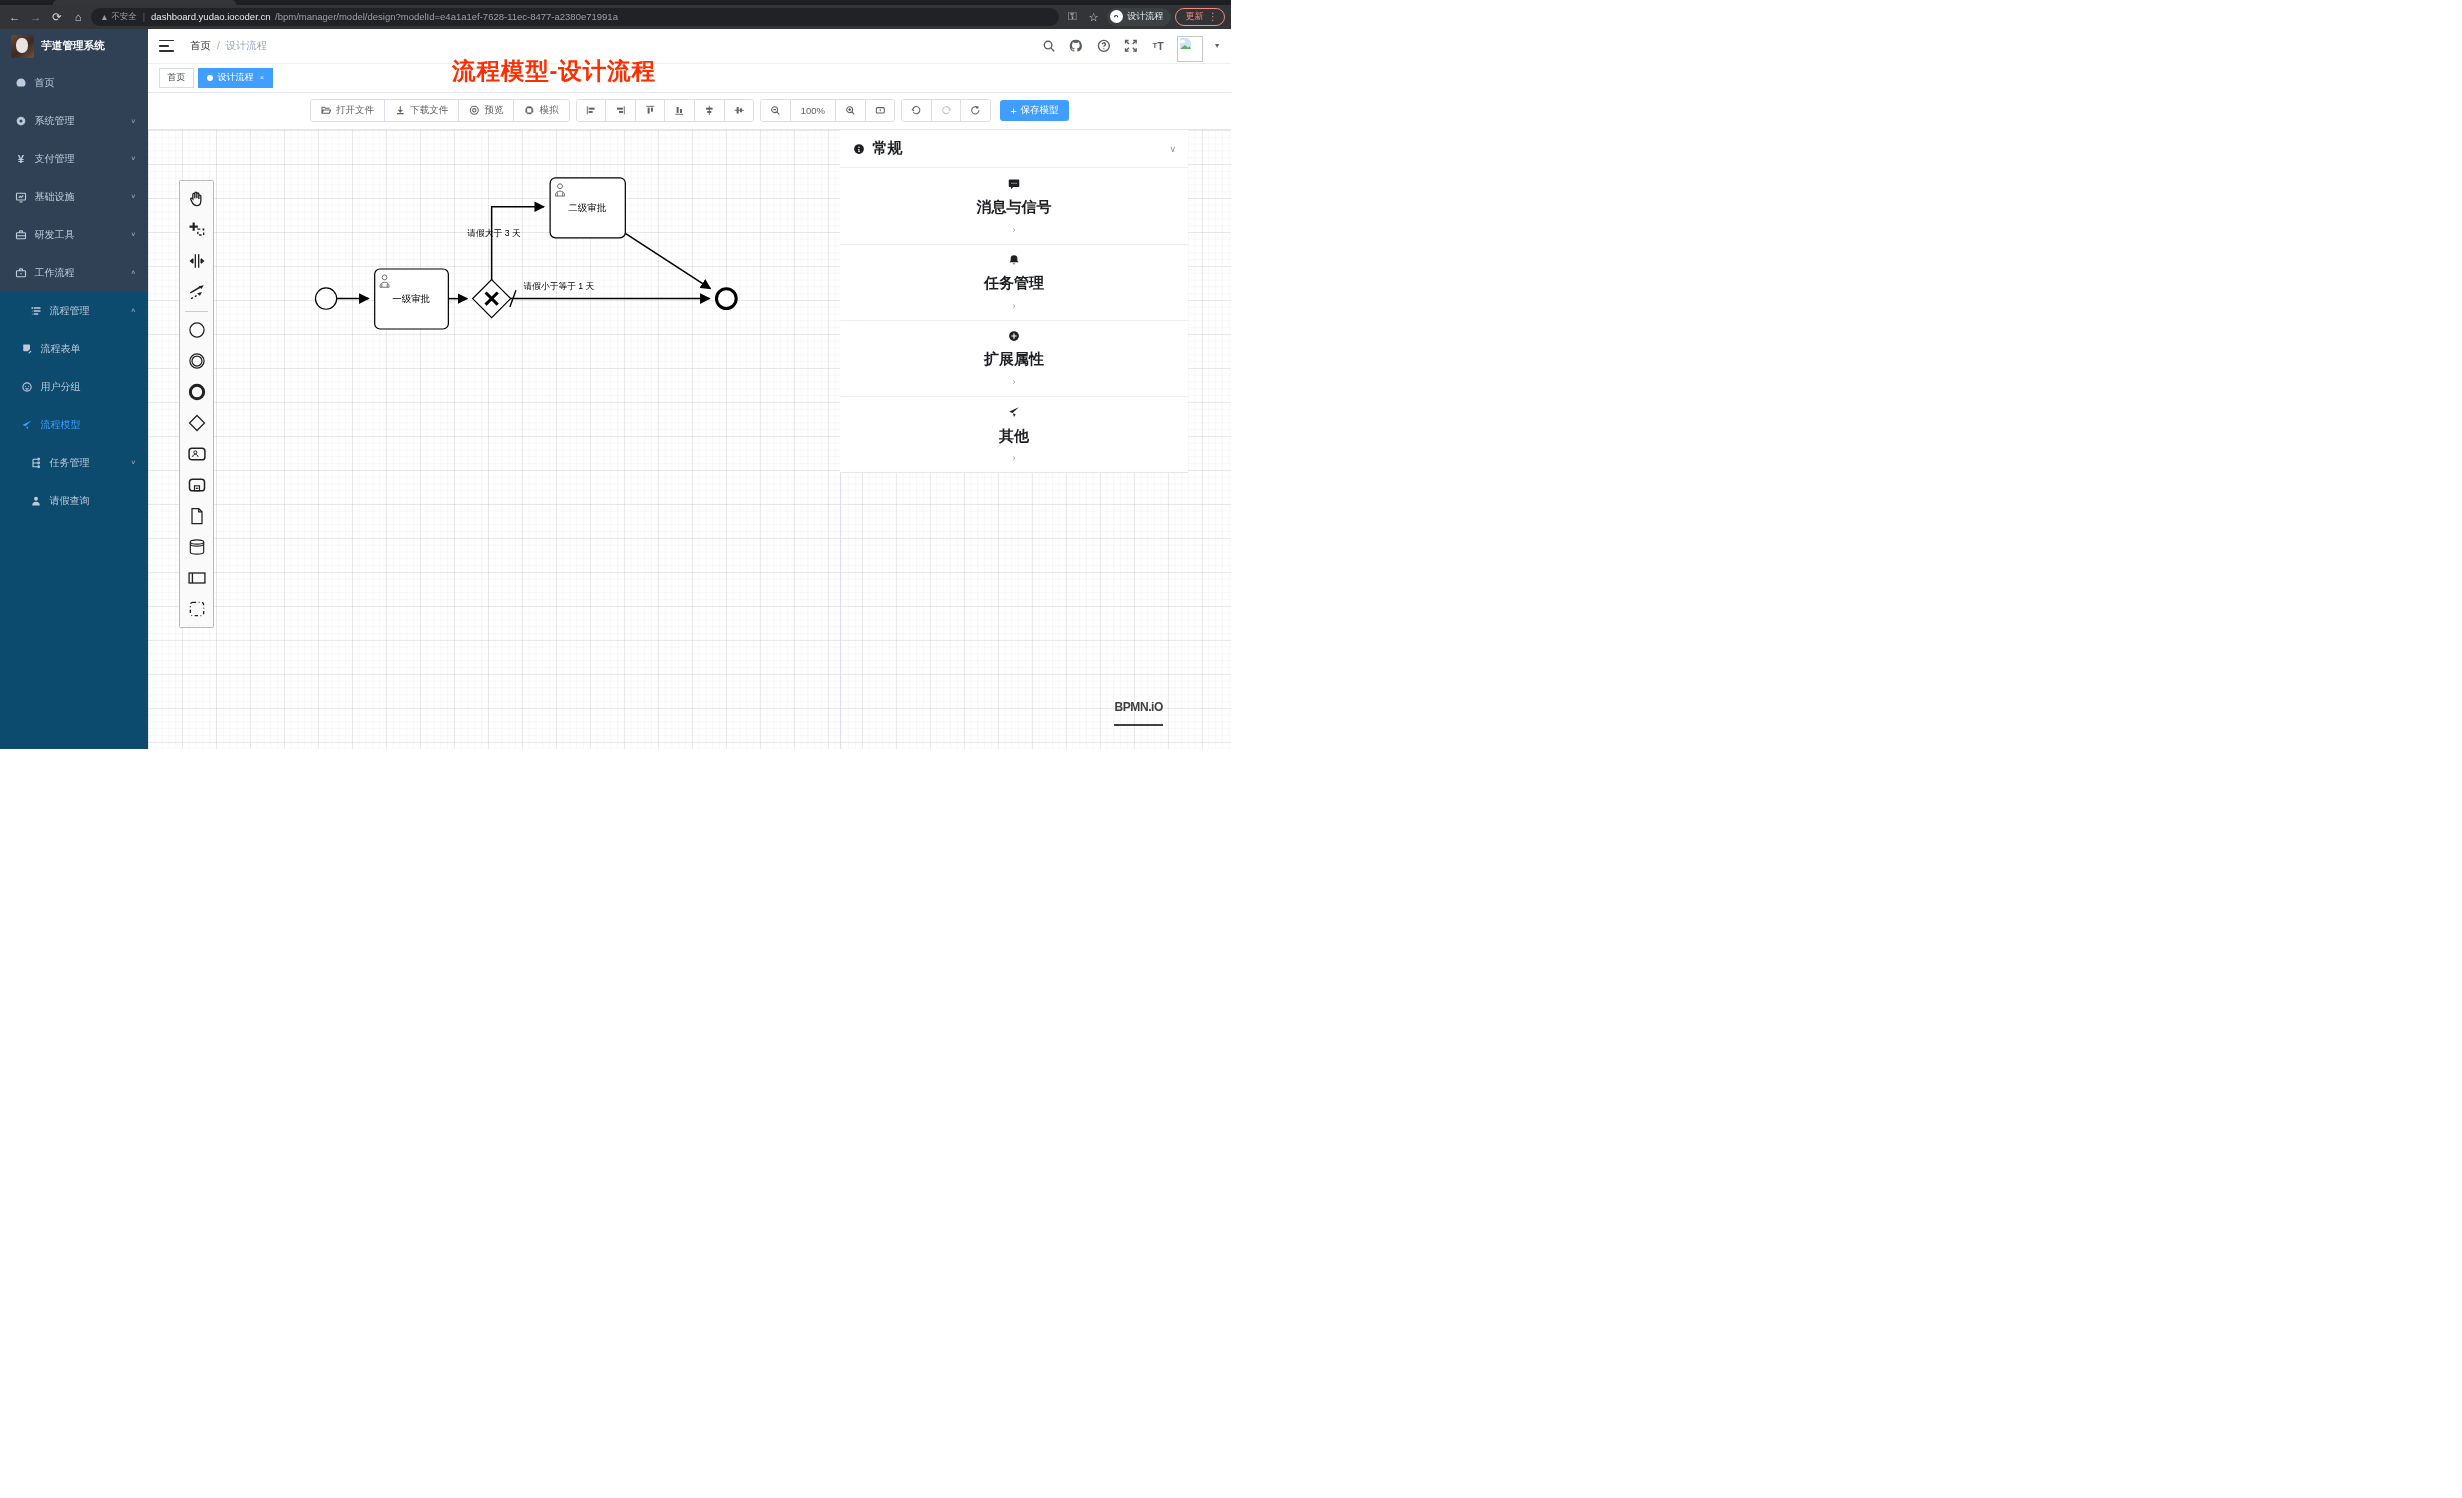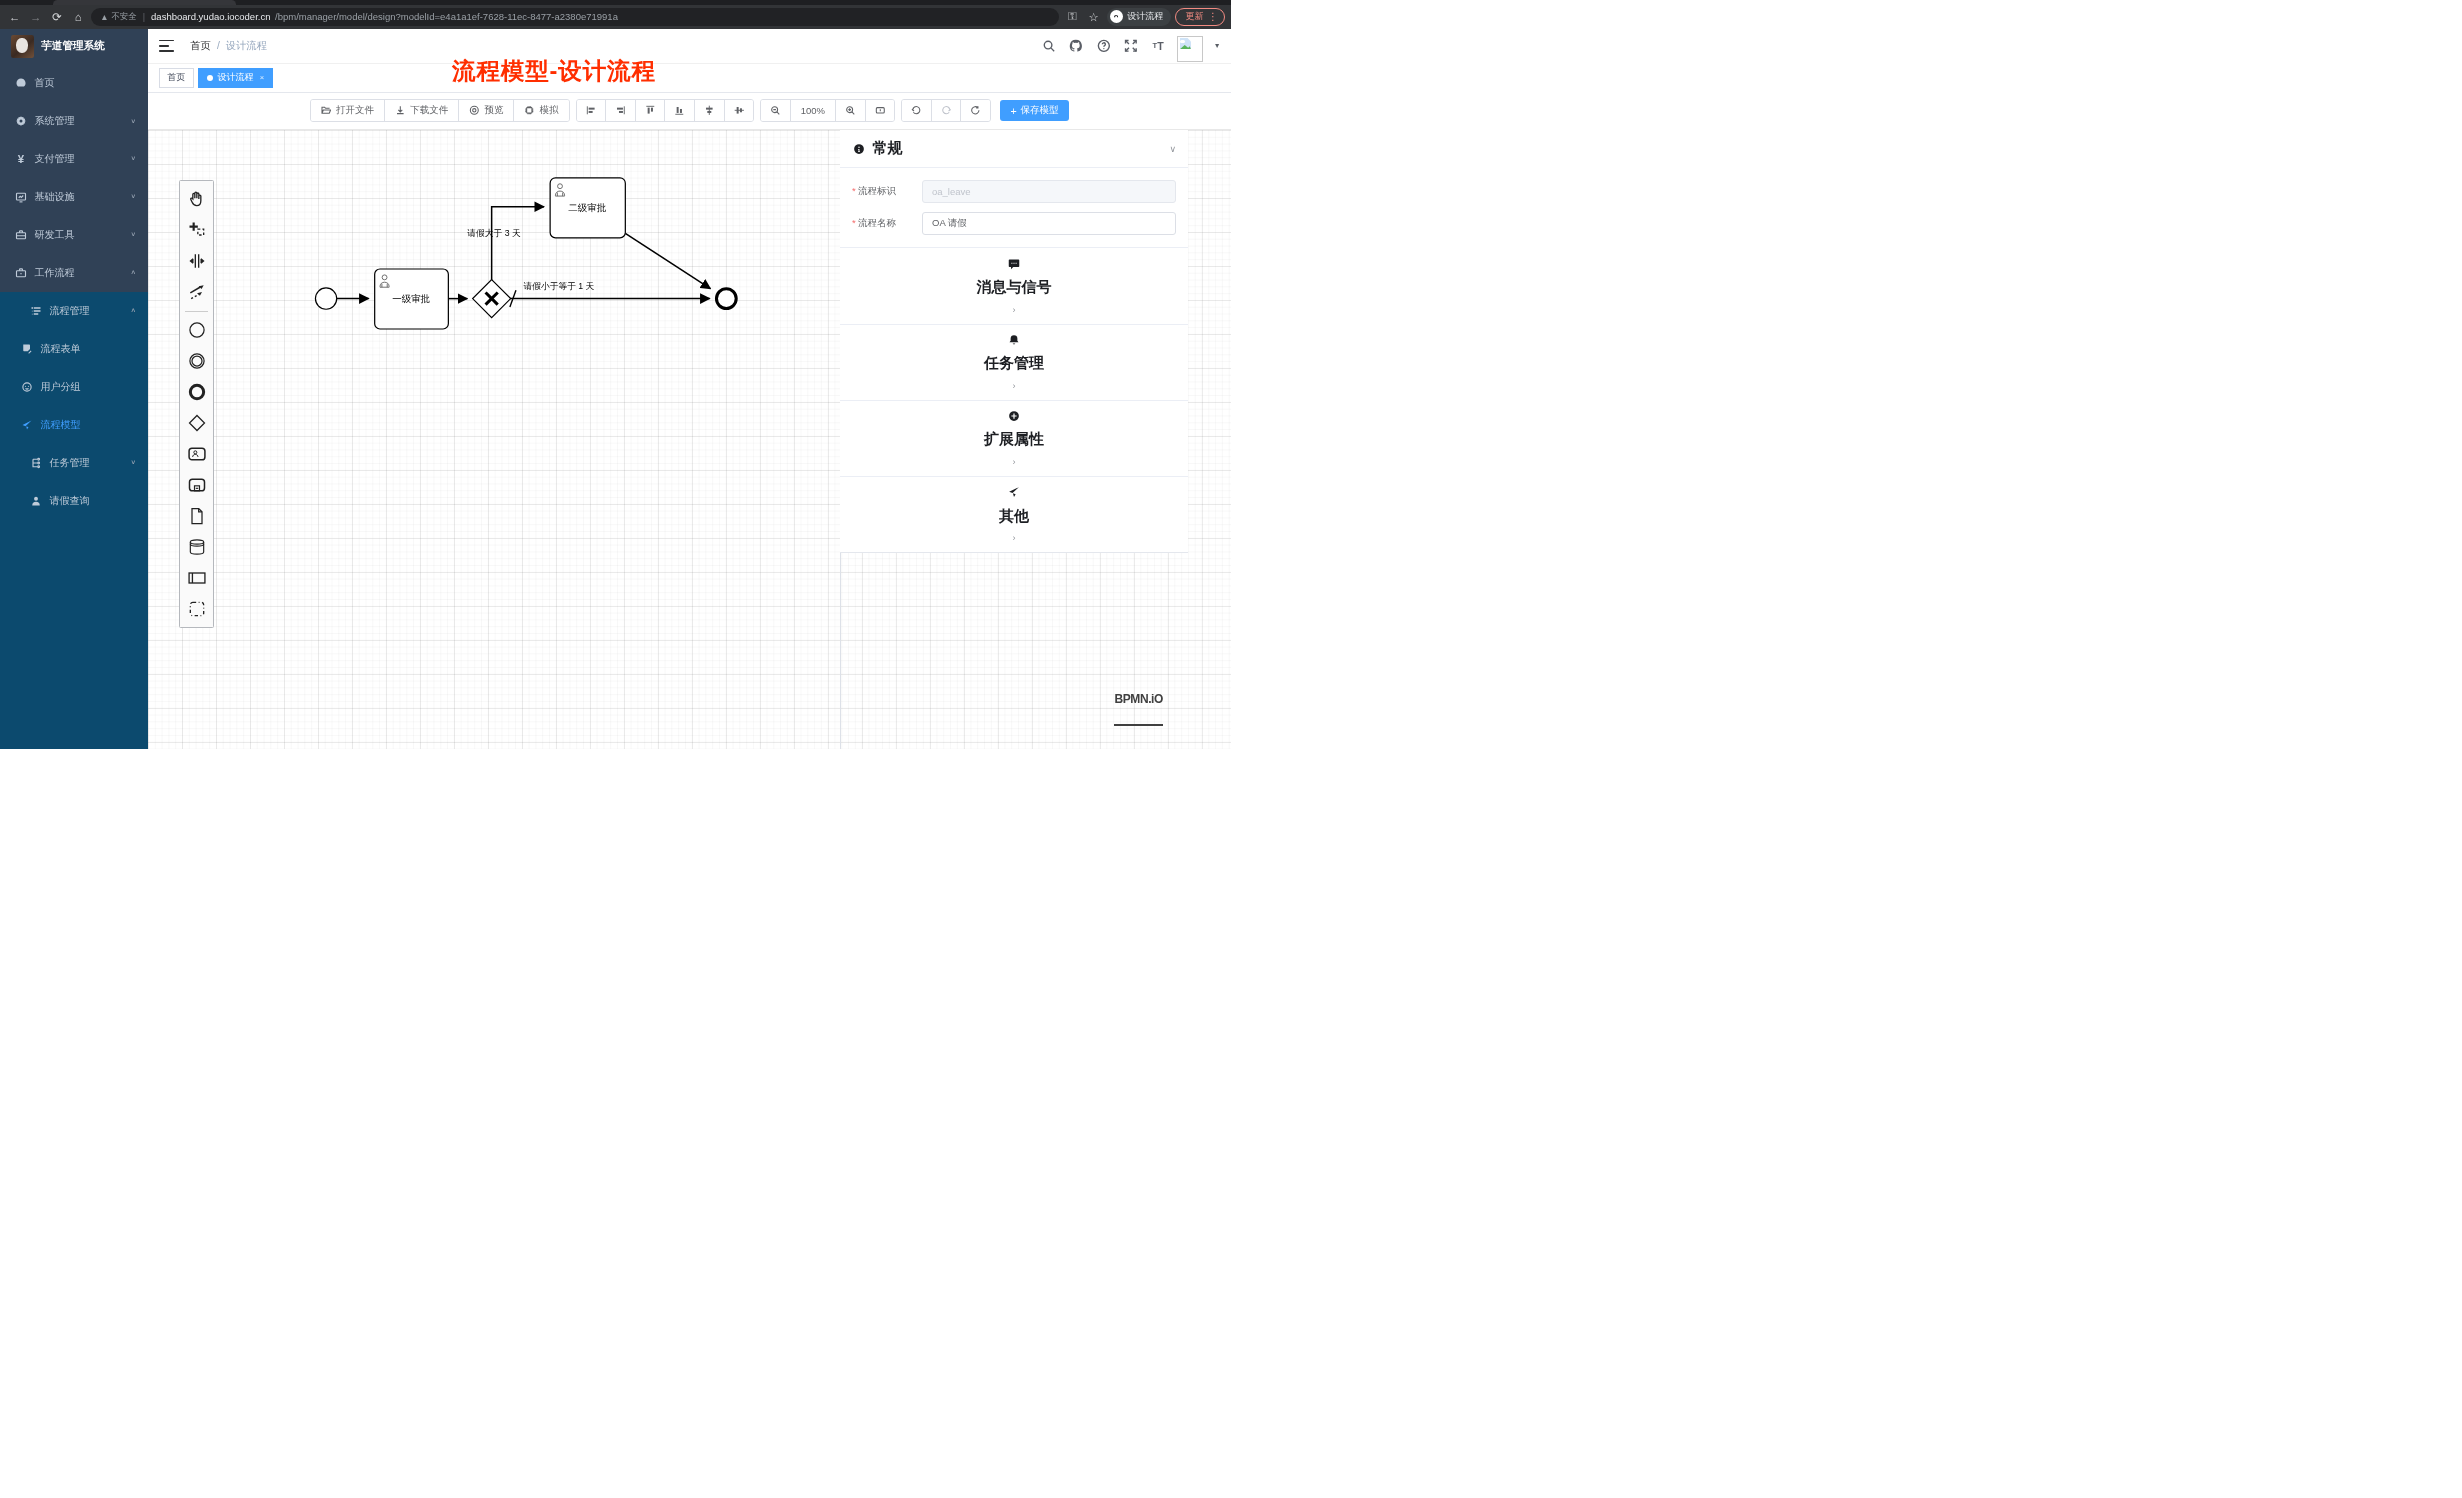--- a/index.html
+++ b/index.html
@@ -135,21 +135,21 @@
   .sec-row { border-top:0.8px solid #ebeef5;flex-direction:column; }
   .fields { padding:3px 12px 12px 12px; }
   .f-row { display:flex; align-items:center; margin-top:9px; }
   .f-lab { width:70px; font-size:9.5px; color:#606266; flex:none; }
   .f-lab .req { color:#f56c6c; margin-right:2.3px; }
   .f-inp { flex:1; height:23px; border:0.8px solid #dcdfe6; border-radius:3px; background:#fff;
     display:flex; align-items:center; padding:0 9px; font-size:9.5px; color:#606266; }
   .f-inp.disabled { background:#f5f7fa; border-color:#e4e7ed; color:#c0c4cc; }
 
   .watermark { position:absolute; right:68px; bottom:23px; font-weight:bold; font-size:12px;
-    color:#404040; letter-spacing:-0.4px; border-bottom:2.3px solid #404040; padding-bottom:18px; }
+    color:#404040; letter-spacing:-0.4px; border-bottom:2.3px solid #404040; padding-bottom:10px; }
 </style>
 </head>
 <body>
 
 <div class="stage">
 
   <div class="tabstrip">
     <div class="active-tab"></div>
   </div>
   <div class="navbar">
@@ -620,38 +620,20 @@
         <div class="props">
           <div class="sec-hd">
             <span class="s-ic">
               <svg viewBox="0 0 16 16">
                   <path d="M8 1.5A6.5 6.5 0 1 0 8 14.5 6.5 6.5 0 0 0 8 1.5zm0 3a1 1 0 1 1 0 2 1 1 0 0 1 0-2zm1.2 7.5H6.8v-1h.6V9h-.6V8h1.8v3h.6z"></path>
                 </svg>
             </span>
             <span class="s-ttl">常规</span>
             <span class="s-arrow">∨</span>
           </div>
-          <div class="fields" style="border-top:0.8px solid #ebeef5;">
-            <div class="f-row">
-              <span class="f-lab">
-                <span class="req">*</span><span>流程标识</span>
-              </span>
-              <div class="f-inp disabled">
-                <span>oa_leave</span>
-              </div>
-            </div>
-            <div class="f-row">
-              <span class="f-lab">
-                <span class="req">*</span><span>流程名称</span>
-              </span>
-              <div class="f-inp">
-                <span>OA 请假</span>
-              </div>
-            </div>
-          </div>
           <div class="sec-hd sec-row">
             <span class="s-ic">
               <svg viewBox="0 0 16 16">
                   <path d="M2 2h12a1 1 0 0 1 1 1v8a1 1 0 0 1-1 1H7l-3 3v-3H2a1 1 0 0 1-1-1V3a1 1 0 0 1 1-1zm2.5 4.2h1.4v1.4H4.5zm2.8 0h1.4v1.4H7.3zm2.8 0h1.4v1.4h-1.4z" fill-rule="evenodd"></path>
                 </svg>
             </span>
             <span class="s-ttl">消息与信号</span>
             <span class="s-arrow">›</span>
           </div>
           <div class="sec-hd sec-row">

